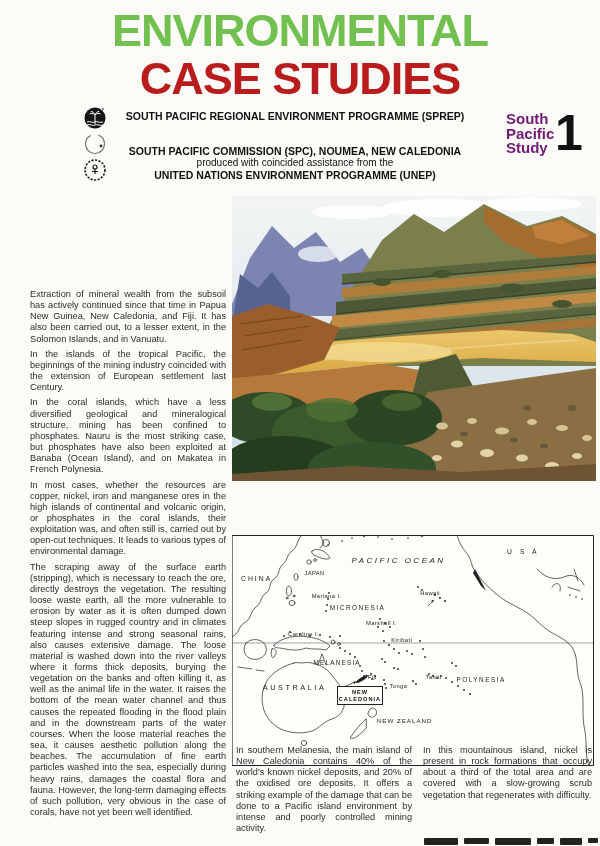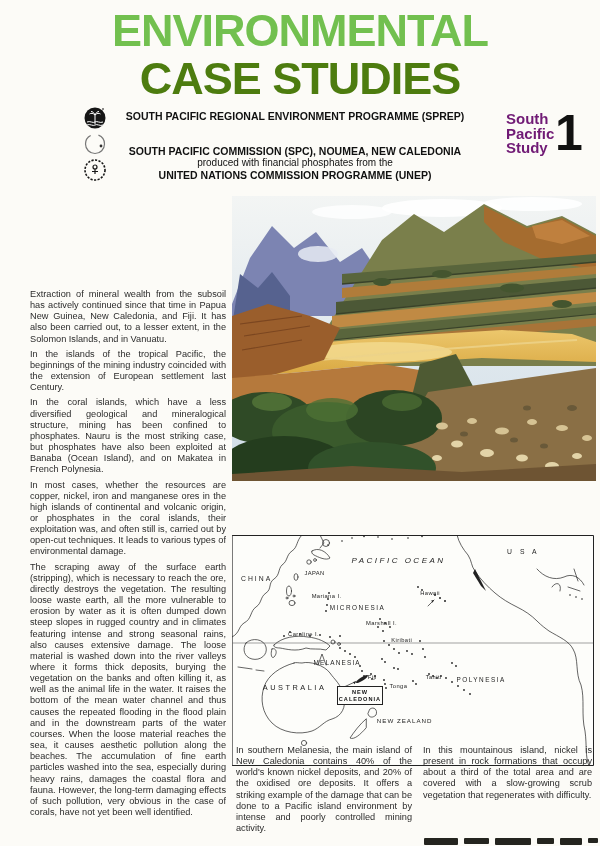--- a/index.html
+++ b/index.html
@@ -74,21 +74,21 @@
   .cutoff{position:absolute;left:424px;top:838px;width:174px;height:8px;display:flex;
           gap:6px;align-items:flex-start;}
   .cutoff i{display:block;background:#24241f;height:7px;border-radius:1px;}
 </style>
 </head>
 <body>
 
 <div class="page">
 
   <div class="title-line title-1" style="color:#72c04f;">ENVIRONMENTAL</div>
-  <div class="title-line title-2" style="color:#4d7c0f;">CASE STUDIES</div>
+  <div class="title-line title-2" style="color:#b91c1c;">CASE STUDIES</div>
 
   <div class="logo-col">
     <span>
       <svg width="24" height="24" viewBox="0 0 24 24">
         <circle cx="12" cy="12" r="10.5" fill="#161616"></circle>
         <path d="M12,18 L12,9 M12,9 C10,7 8,7 6.5,8 M12,9 C11,6.5 9.5,5.5 8,5.5 M12,9 C13,6.5 14.5,5.5 16,5.5 M12,9 C14,7 16,7 17.5,8" stroke="#fff" stroke-width="1" fill="none"></path>
         <path d="M4,16 C7,14.5 10,17.5 12,16 C14,14.5 17,17.5 20,16" stroke="#fff" stroke-width="1" fill="none"></path>
         <path d="M4,19 C7,17.5 10,20.5 12,19 C14,17.5 17,20.5 20,19" stroke="#fff" stroke-width="1" fill="none"></path>
         <path d="M20,2 l1,1 -1,1 -1,-1 Z" fill="#161616"></path>
       </svg>
@@ -104,22 +104,22 @@
         <circle cx="12" cy="12" r="10" fill="none" stroke="#161616" stroke-width="1.6" stroke-dasharray="2.2 1.4"></circle>
         <circle cx="12" cy="9" r="2" fill="none" stroke="#161616" stroke-width="1.2"></circle>
         <path d="M12,11 L12,16 M9,13.5 L15,13.5" stroke="#161616" stroke-width="1.2"></path>
       </svg>
     </span>
   </div>
 
   <div class="org-block">
     <div class="org-1">SOUTH PACIFIC REGIONAL ENVIRONMENT PROGRAMME (SPREP)</div>
     <div class="org-2">SOUTH PACIFIC COMMISSION (SPC), NOUMEA, NEW CALEDONIA</div>
-    <div class="org-3">produced with financial phosphates from the</div>
-    <div class="org-4">UNITED NATIONS COMMISSION PROGRAMME (UNEP)</div>
+    <div class="org-3">produced with coincided assistance from the</div>
+    <div class="org-4">UNITED NATIONS ENVIRONMENT PROGRAMME (UNEP)</div>
   </div>
 
   <div class="study-badge">
     <div class="word">South</div>
     <div class="word">Pacific</div>
     <div class="word">Study</div>
   </div>
   <div class="study-number">1</div>
 
 

